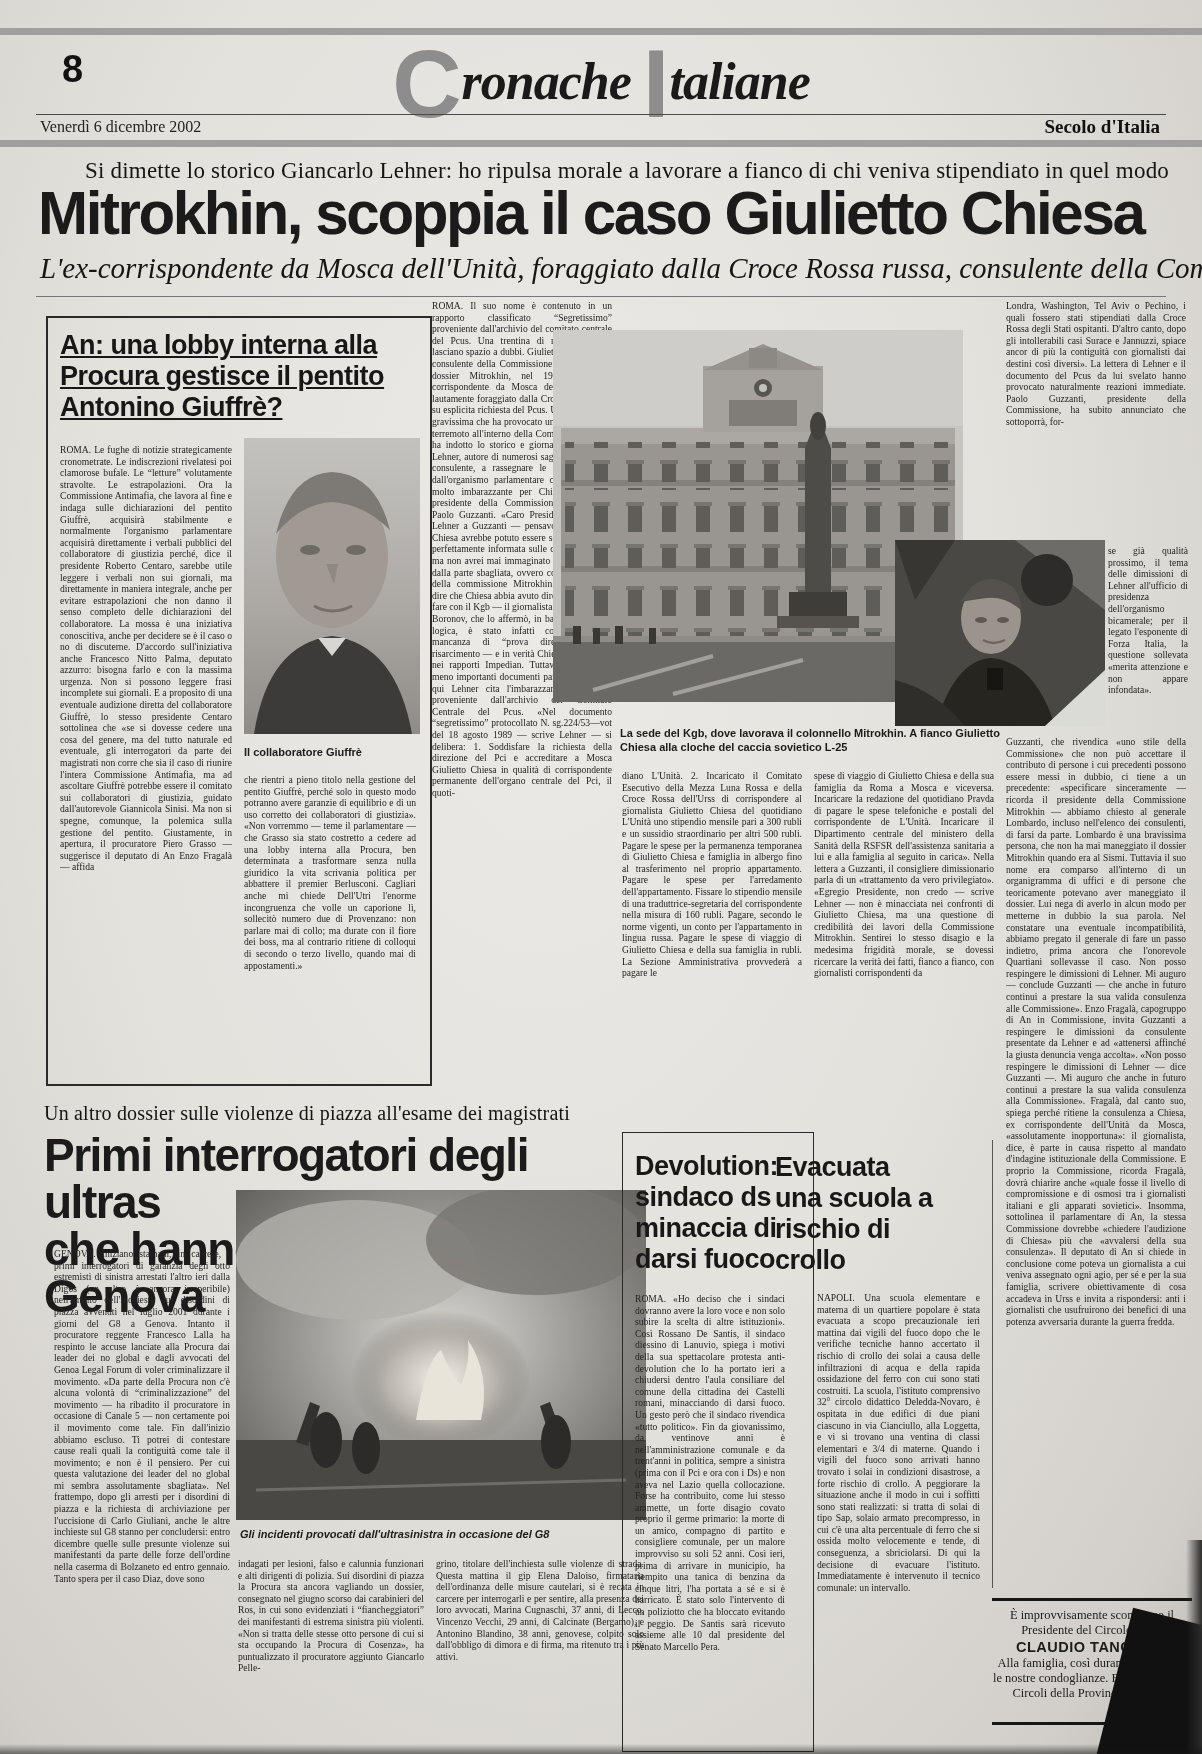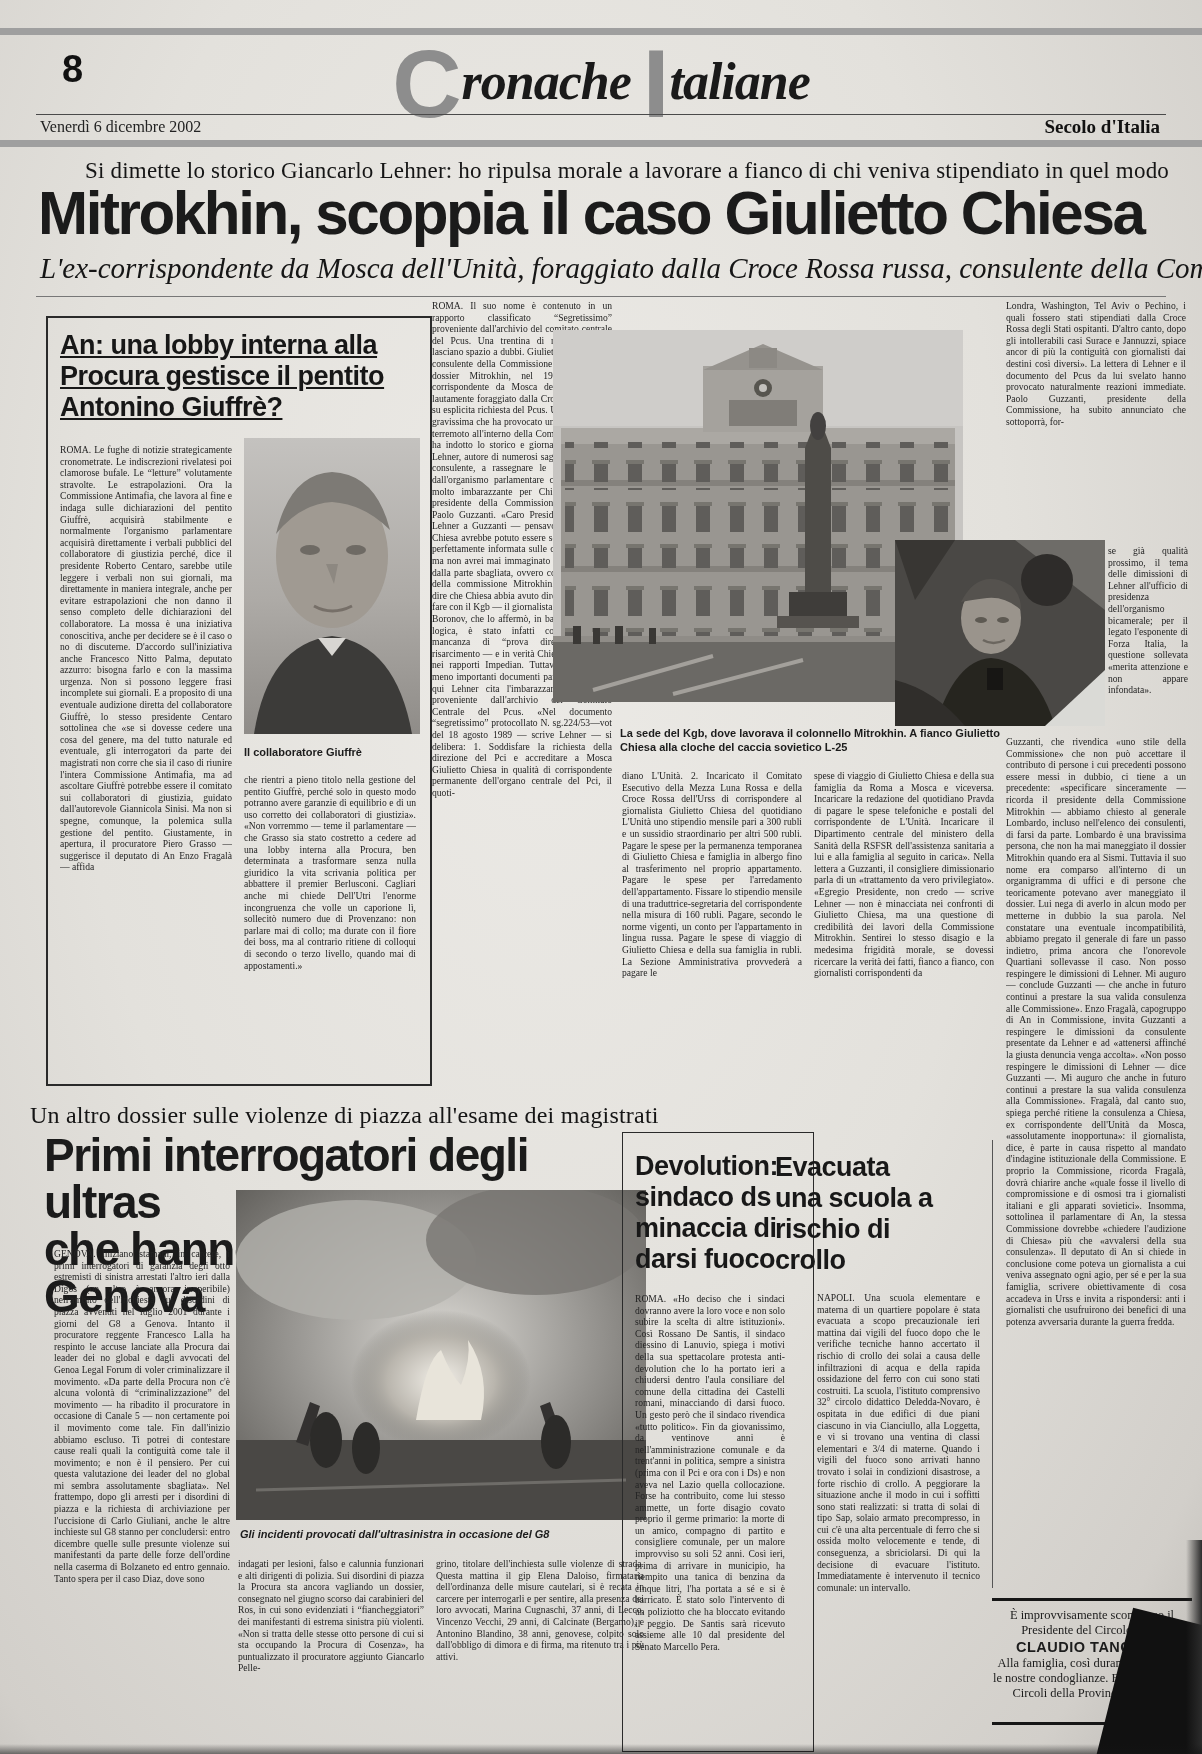--- a/index.html
+++ b/index.html
@@ -143,21 +143,21 @@
     <path d="M66 62 Q80 34 104 40 Q126 46 126 70 Q110 56 92 58 Q76 60 66 62Z" fill="#55524e"></path>
     <ellipse cx="86" cy="80" rx="6" ry="3" fill="#5d5952"></ellipse>
     <ellipse cx="108" cy="80" rx="6" ry="3" fill="#5d5952"></ellipse>
     <path d="M88 100 Q98 106 110 100" stroke="#6b665f" stroke-width="2.5" fill="none"></path>
     <path d="M40 186 Q60 120 96 118 Q140 122 160 186 Z" fill="#26251f"></path>
     <rect x="92" y="128" width="16" height="22" fill="#171614"></rect>
     <path d="M150 186 L210 130 L210 186 Z" fill="#dadad6"></path>
     <path d="M0 140 Q40 150 70 186 L0 186 Z" fill="#302e2b"></path>
   </svg>
 
-  <div class="abs kicker" style="left:30px;top:1102px;font-size:24px;">Un altro dossier sulle violenze di piazza all'esame dei magistrati</div>
+  <div class="abs kicker" style="left:44px;top:1102px;font-size:20px;">Un altro dossier sulle violenze di piazza all'esame dei magistrati</div>
   <div class="abs secthead" style="left:44px;top:1132px;width:600px;">
     <div>Primi interrogatori degli ultras</div>
     <div>che hanno devastato Genova</div>
   </div>
 
   <div class="abs col" style="left:54px;top:1248px;width:176px;height:498px;">GENOVA. Iniziano stamani, in carcere, i primi interrogatori di garanzia degli otto estremisti di sinistra arrestati l'altro ieri dalla Digos (un altro è ancora irreperibile) nell'ambito dell'inchiesta sui disordini di piazza avvenuti nel luglio 2001 durante i giorni del G8 a Genova. Intanto il procuratore reggente Francesco Lalla ha respinto le accuse lanciate alla Procura dai leader dei no global e dagli avvocati del Genoa Legal Forum di voler criminalizzare il movimento. «Da parte della Procura non c'è alcuna volontà di “criminalizzazione” del movimento — ha ribadito il procuratore in occasione di Canale 5 — non certamente poi il movimento come tale. Fin dall'inizio abbiamo escluso. Ti potrei di contestare cause reali quali la contiguità come tale il movimento; e non è il pensiero. Per cui questa valutazione dei leader del no global mi sembra assolutamente sbagliata». Nel frattempo, dopo gli arresti per i disordini di piazza e la richiesta di archiviazione per l'uccisione di Carlo Giuliani, anche le altre inchieste sul G8 stanno per concludersi: entro dicembre quelle sulle presunte violenze sui manifestanti da parte delle forze dell'ordine nella caserma di Bolzaneto ed entro gennaio. Tanto spera per il caso Diaz, dove sono</div>
 
   <svg class="abs photo" style="left:236px;top:1190px;" width="410" height="330" viewBox="0 0 410 330">
     <rect width="410" height="330" fill="#8c8a86"></rect>
     <defs>

